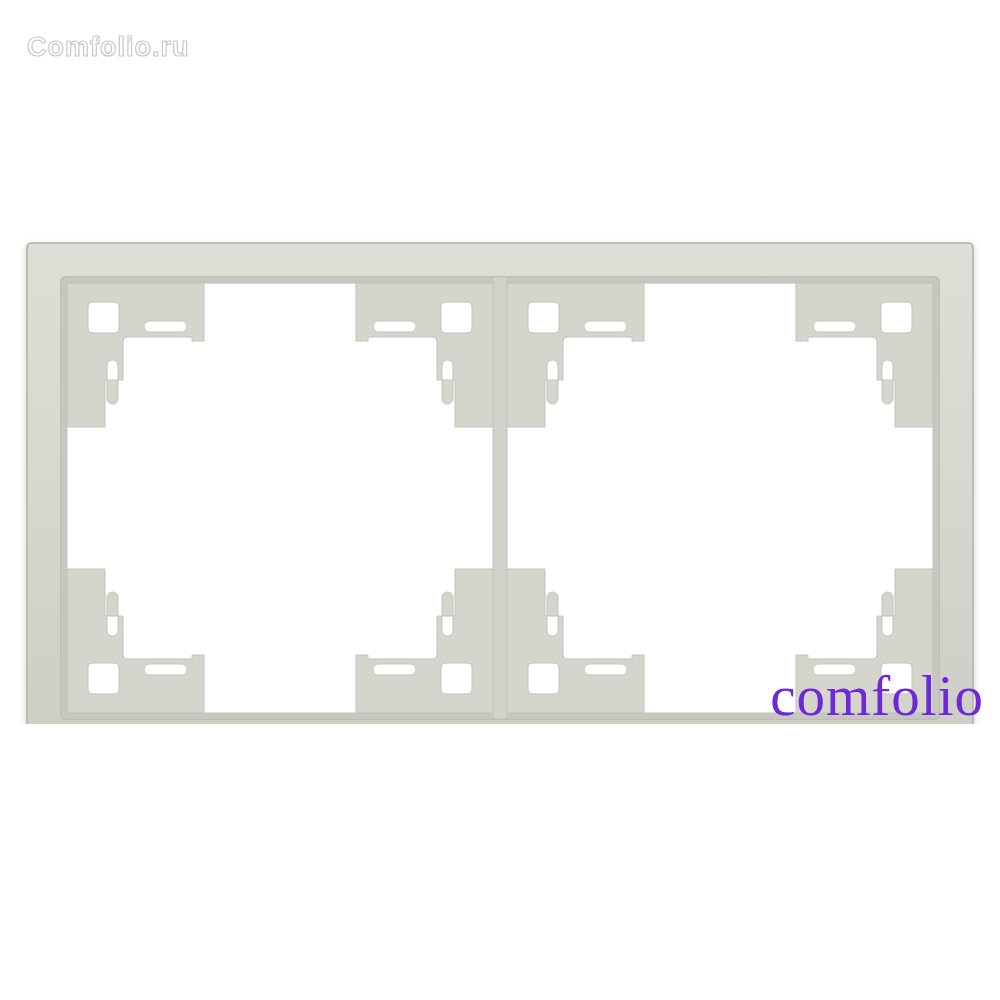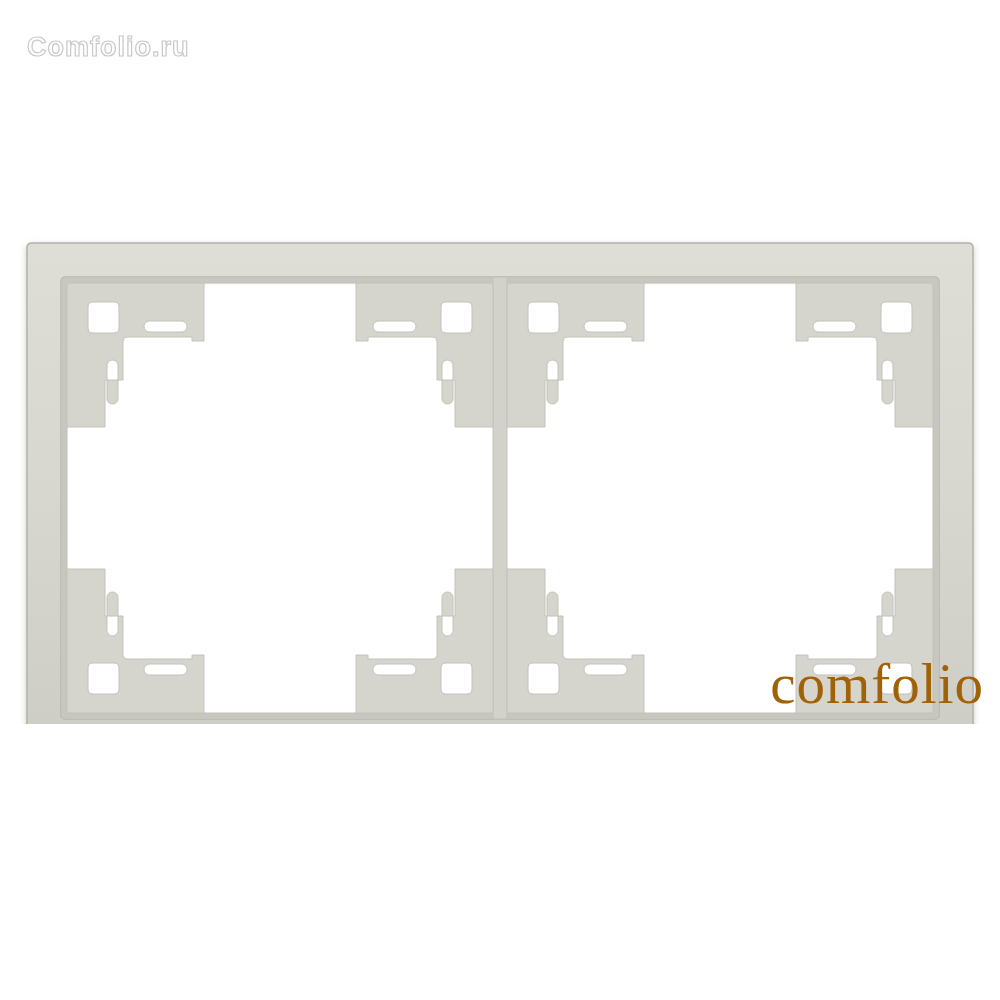--- a/index.html
+++ b/index.html
@@ -32,26 +32,26 @@
     font-weight: bold;
     letter-spacing: 1px;
     color: #ffffff;
     -webkit-text-stroke: 1.2px #c9c9c9;
     text-stroke: 1.2px #c9c9c9;
     user-select: none;
   }
   .brand {
     position: absolute;
     right: 16px;
-    bottom: 12px;
+    bottom: 0;
     font-family: "Liberation Serif", "DejaVu Serif", serif;
     font-size: 57px;
     font-weight: 400;
     letter-spacing: 1px;
-    color: #a16207;
+    color: #6d28d9;
     line-height: 1.0;
     user-select: none;
   }
 </style>
 </head>
 <body>
 
 <div class="stage">
 
   <div class="watermark">Comfolio.ru</div>

